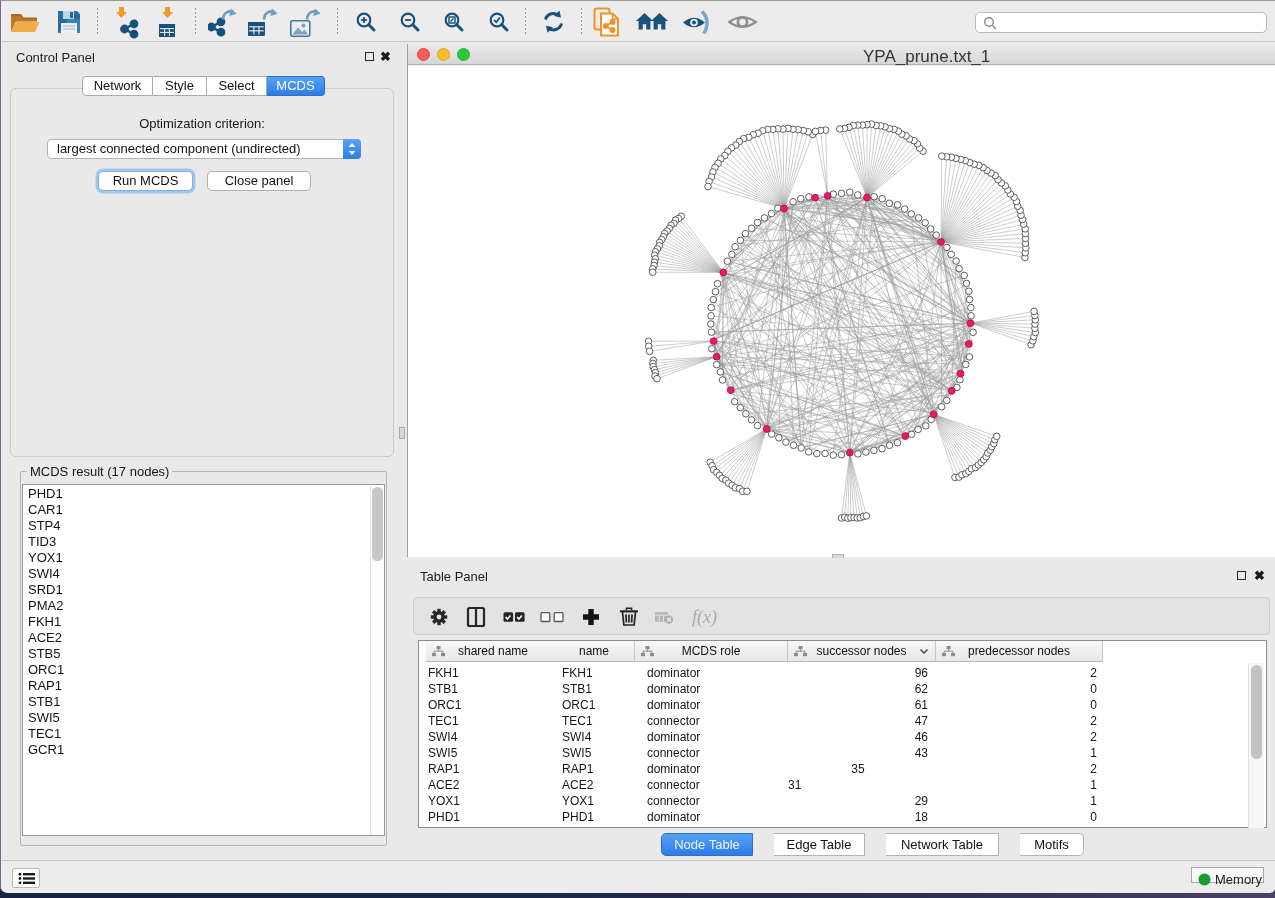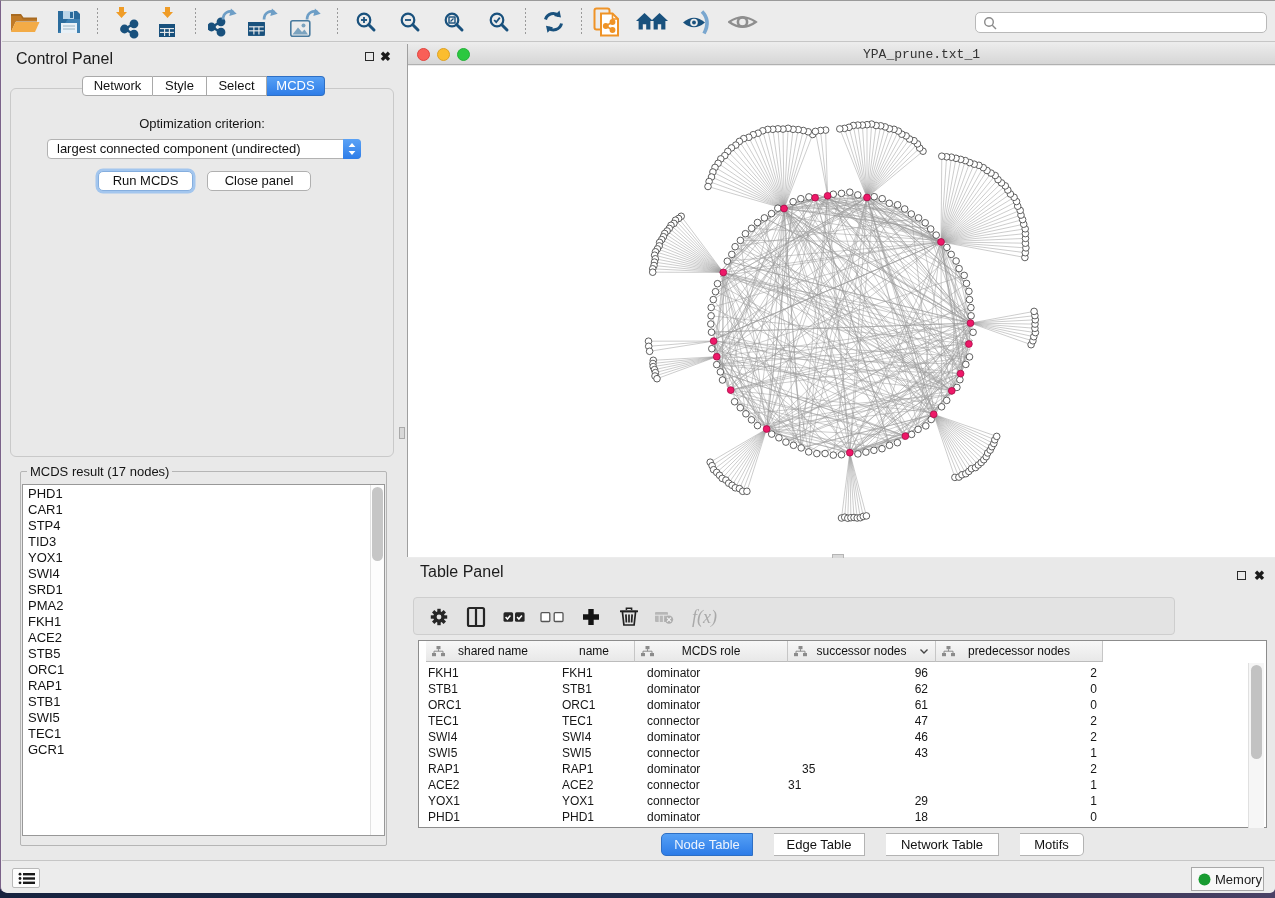--- a/index.html
+++ b/index.html
@@ -2,21 +2,21 @@
 <html><head><meta charset="utf-8"><style>
 * { margin:0; padding:0; box-sizing:border-box; }
 html,body { width:1275px; height:898px; overflow:hidden; }
 body { font-family:"Liberation Sans",sans-serif; background:linear-gradient(90deg,#17233f 0%,#1b2747 40%,#2e3050 75%,#4a4266 100%); position:relative; }
 .abs { position:absolute; }
 #win { position:absolute; left:0; top:0; width:1275px; height:892px; background:#ececec; border-top:1px solid #9a9a9a; border-left:1px solid #7b6289; border-radius:0 0 5px 5px; }
 #toolbar { position:absolute; left:1px; top:1px; width:1273px; height:40px; background:#ececec; border-bottom:1px solid #c6c6c6; }
 .tsep { position:absolute; top:6px; width:1px; height:28px; background-image:linear-gradient(#9a9a9a 40%, rgba(0,0,0,0) 0%); background-size:1px 4px; }
 #search { position:absolute; left:973px; top:10px; width:292px; height:21px; background:#fff; border:1px solid #b9b9b9; border-radius:5px; }
 #cpanel { position:absolute; left:1px; top:42px; width:396px; height:817px; background:#e9e9e9; }
-.ptitle { font-size:16px; color:#1c1c1c; }
+.ptitle { font-size:13px; color:#1c1c1c; }
 .winbtn { position:absolute; width:9px; height:9px; border:1.5px solid #2a2a2a; background:transparent; }
 .xbtn { position:absolute; font-size:13px; font-weight:bold; color:#1a1a1a; line-height:10px; }
 #tabs { position:absolute; left:80px; top:33px; z-index:5; height:20px; display:flex; font-size:13px; }
 .tab { background:#fff; border:1px solid #a9a9a9; border-left:none; color:#111; text-align:center; line-height:18px; }
 .tab.first { border-left:1px solid #a9a9a9; border-radius:4px 0 0 4px; }
 .tab.sel { background:linear-gradient(#56a0f5,#2e7de8); color:#fff; border-color:#2e6fc4; border-radius:0 4px 4px 0; }
 #cpbody { position:absolute; left:8px; top:45px; width:384px; height:369px; border:1px solid #c9c9c9; border-radius:6px; background:#e9e9e9; }
 #optlabel { position:absolute; left:0; top:27px; width:100%; text-align:center; font-size:13px; color:#161616; }
 #combo { position:absolute; left:36px; top:50px; width:314px; height:20px; background:#fff; border:1px solid #b2b2b2; border-radius:4px; font-size:13px; color:#111; line-height:18px; padding-left:9px; }
 #combo .step { position:absolute; right:-1px; top:-1px; width:18px; height:20px; background:linear-gradient(#5aa2f6,#2e7de8); border-radius:0 4px 4px 0; }
@@ -25,39 +25,39 @@
 #fieldset { position:absolute; left:18px; top:428px; width:367px; height:375px; border:1px solid #b5b5b5; border-radius:2px; }
 #fslegend { position:absolute; left:6px; top:-8px; background:#e9e9e9; padding:0 3px; font-size:13px; color:#141414; }
 #mlist { position:absolute; left:1px; top:12px; width:363px; height:352px; background:#fff; border:1px solid #989898; }
 #mlist .items { position:absolute; left:5px; top:1px; font-size:13px; line-height:16px; color:#131313; }
 #mlist .sbtrack { position:absolute; right:0; top:0; width:14px; height:100%; background:#fdfdfd; border-left:1px solid #e2e2e2; }
 #mlist .sbthumb { position:absolute; right:1px; top:2px; width:11px; height:74px; background:#c6c6c6; border-radius:6px; }
 #vsplit { position:absolute; left:397px; top:42px; width:9px; height:817px; background:#e9e9e9; }
 #vsplit .handle { position:absolute; left:1px; top:384px; width:6px; height:12px; background:#d8d8d8; border:1px solid #aaa; }
 #netwin { position:absolute; left:406px; top:43px; width:869px; height:513px; border-left:1px solid #9f9f9f; }
 #nettitle { position:absolute; left:0; top:0; width:100%; height:21px; background:linear-gradient(#ebebeb,#d6d6d6); border-bottom:1px solid #b0b0b0; }
-#nettitle .t { position:absolute; left:455px; top:3px; font-size:13px; color:#333;font-family:Liberation Mono, monospace; }
+#nettitle .t { position:absolute; left:455px; top:3px; font-size:17px; color:#333; }
 .tl { position:absolute; top:4px; width:13px; height:13px; border-radius:50%; }
 #netcanvas { position:absolute; left:0; top:22px; width:869px; height:491px; background:#fff; }
 #tpanel { position:absolute; left:397px; top:557px; width:878px; height:302px; background:#e9e9e9; }
-#tptoolbar { position:absolute; left:15px; top:39px; width:762px; height:38px; background:#e3e3e3; border:1px solid #cecece; border-radius:4px; }
+#tptoolbar { position:absolute; left:15px; top:39px; width:857px; height:38px; background:#e3e3e3; border:1px solid #cecece; border-radius:4px; }
 #ttable { position:absolute; left:20px; top:82px; width:849px; height:188px; background:#fff; border:1px solid #8c8c8c; }
 #thead { position:absolute; left:0; top:0; width:100%; height:21px; font-size:12px; color:#111; }
 .hcell { position:absolute; top:0; height:21px; background:linear-gradient(#f7f7f7,#e8e8e8); border-right:1px solid #c6c6c6; border-bottom:1px solid #bcbcbc; text-align:center; line-height:20px; }
 .trow { position:absolute; font-size:12px; color:#161616; height:16px; line-height:16px; }
 #tsbtrack { position:absolute; right:2px; top:22px; width:16px; height:165px; background:#f6f6f6; border-left:1px solid #e0e0e0; }
 #tsbthumb { position:absolute; left:2px; top:2px; width:11px; height:94px; background:#c2c2c2; border-radius:6px; }
 #btabs { position:absolute; left:263px; top:275px; height:23px; display:flex; font-size:13px;gap:21px; }
 .btab { background:#fff; border:1px solid #b3b3b3; border-left:none; color:#111; text-align:center; line-height:21px; }
 .btab.first { border-left:1px solid #b3b3b3; border-radius:5px 0 0 5px; }
 .btab.last { border-radius:0 5px 5px 0; }
 .btab.sel { background:linear-gradient(#55a0f5,#2d7ce8); color:#eef4fd; border-color:#2e6fc4; }
 #statusbar { position:absolute; left:1px; top:859px; width:1273px; height:33px; background:#ececec; border-top:1px solid #c6c6c6; border-radius:0 0 5px 5px; }
 #listbtn { position:absolute; left:10px; top:7px; width:28px; height:20px; background:#fdfdfd; border:1px solid #b9b9b9; border-radius:2px; }
-#membtn { position:absolute; right:11px; top:6px; width:73px; height:24px; background:#f8f8f8; border:1px solid #a8a8a8; font-size:13px; color:#222; }
+#membtn { position:absolute; right:11px; top:6px; width:73px; height:16px; background:#f8f8f8; border:1px solid #a8a8a8; font-size:13px; color:#222; }
 </style></head>
 <body>
 <div id="win">
   <div id="toolbar">
       <svg class="abs" style="left:8px;top:7px" width="30" height="26" viewBox="0 0 30 26">
         <path d="M1 5 h10 l2.5 3.5 H27 v4 H1 z" fill="#a86a20"></path>
         <path d="M1 23 V7 h9.5 l2.5 3.5 H27 V12 H6 z" fill="#c07a26"></path>
         <path d="M5.5 13 H29.5 L25 23 H1 z" fill="#f3ab46"></path>
       </svg>
       <svg class="abs" style="left:54px;top:7px" width="26" height="26" viewBox="0 0 26 26">
@@ -1046,21 +1046,21 @@
 <circle cx="322.7" cy="324.1" r="3.4"></circle>
 <circle cx="308.7" cy="290.7" r="3.4"></circle>
 <circle cx="305.6" cy="275.1" r="3.4"></circle>
 <circle cx="315.3" cy="206.4" r="3.4"></circle>
 </g>
         </svg>
 </div>
 </div>
   <div class="abs" style="left:831px;top:553px;width:12px;height:5px;background:#d9d9d9;border:1px solid #b5b5b5"></div>
   <div id="tpanel">
-<span class="ptitle abs" style="left:22px;top:5px">Table Panel</span>
+<span class="ptitle abs" style="left:22px;top:11px">Table Panel</span>
 <span class="winbtn" style="left:839px;top:13px"></span>
 <span class="xbtn" style="left:856px;top:13px">✖</span>
 <div id="tptoolbar">
         <svg class="abs" style="left:0;top:0" width="857" height="38" viewBox="0 0 857 38">
           <g transform="translate(25,19) scale(1.0)">
             <g fill="#262626">
               <rect x="-1.7" y="-8.2" width="3.4" height="4.6" transform="rotate(0 0 0)"></rect>
               <rect x="-1.7" y="-8.2" width="3.4" height="4.6" transform="rotate(45 0 0)"></rect>
               <rect x="-1.7" y="-8.2" width="3.4" height="4.6" transform="rotate(90 0 0)"></rect>
               <rect x="-1.7" y="-8.2" width="3.4" height="4.6" transform="rotate(135 0 0)"></rect>
@@ -1194,21 +1194,21 @@
         <div class="trow" style="left:369px;top:88px;width:140px;text-align:right">46</div>
         <div class="trow" style="left:517px;top:88px;width:161px;text-align:right">2</div>
         <div class="trow" style="left:9px;top:104px">SWI5</div>
         <div class="trow" style="left:143px;top:104px">SWI5</div>
         <div class="trow" style="left:228px;top:104px">connector</div>
         <div class="trow" style="left:369px;top:104px;width:140px;text-align:right">43</div>
         <div class="trow" style="left:517px;top:104px;width:161px;text-align:right">1</div>
         <div class="trow" style="left:9px;top:120px">RAP1</div>
         <div class="trow" style="left:143px;top:120px">RAP1</div>
         <div class="trow" style="left:228px;top:120px">dominator</div>
-        <div class="trow" style="left:383px;top:120px;width:140px;text-align:left">35</div>
+        <div class="trow" style="left:369px;top:120px;width:140px;text-align:center">35</div>
         <div class="trow" style="left:517px;top:120px;width:161px;text-align:right">2</div>
         <div class="trow" style="left:9px;top:136px">ACE2</div>
         <div class="trow" style="left:143px;top:136px">ACE2</div>
         <div class="trow" style="left:228px;top:136px">connector</div>
         <div class="trow" style="left:369px;top:136px;width:140px;text-align:left">31</div>
         <div class="trow" style="left:517px;top:136px;width:161px;text-align:right">1</div>
         <div class="trow" style="left:9px;top:152px">YOX1</div>
         <div class="trow" style="left:143px;top:152px">YOX1</div>
         <div class="trow" style="left:228px;top:152px">connector</div>
         <div class="trow" style="left:369px;top:152px;width:140px;text-align:right">29</div>

